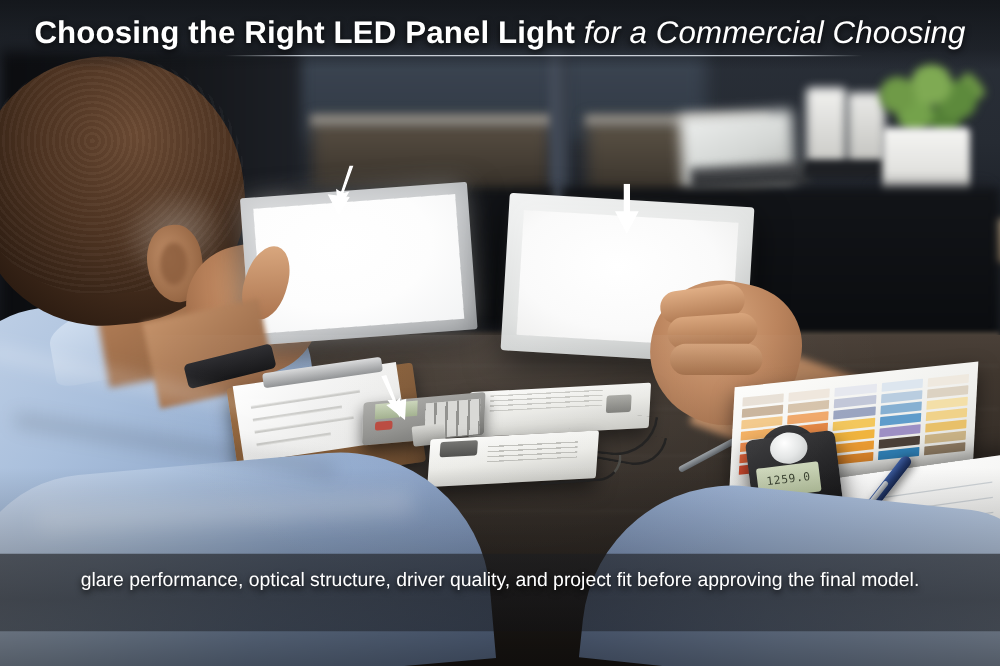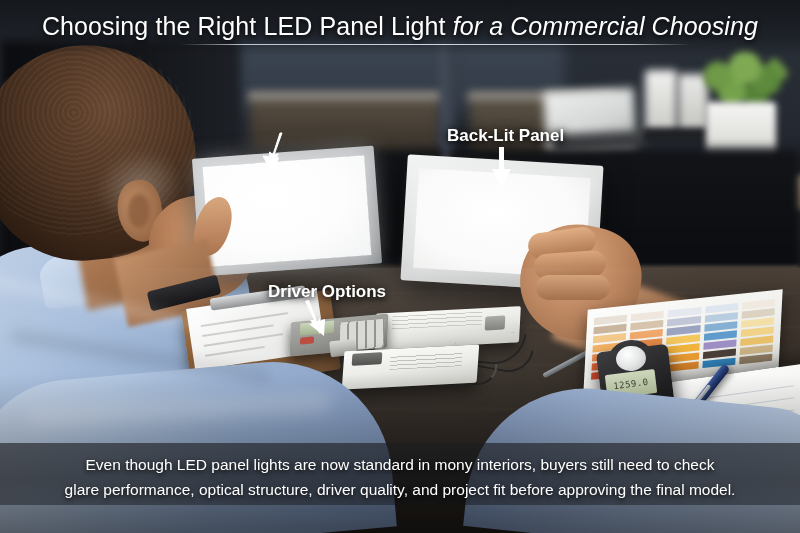--- a/index.html
+++ b/index.html
@@ -452,21 +452,21 @@
   
   #title-bar{
     left:0;top:0;width:800px;height:56px;
     background:linear-gradient(180deg,rgba(12,14,17,.72) 0%,rgba(14,16,20,.40) 70%,rgba(16,18,22,0) 100%);
   }
   #title{
     left:0;top:12px;width:800px;text-align:center;
     font-size:25px;color:#fff;letter-spacing:.1px;
     text-shadow:0 2px 5px rgba(0,0,0,.85);white-space:nowrap;
   }
-  #title .t-bold{font-weight:400;}
+  #title .t-bold{font-weight:700;}
   #title .t-ital{font-style:italic;font-weight:400;}
   #title-rule{
     left:180px;top:44px;width:510px;height:1px;
     background:linear-gradient(90deg,rgba(255,255,255,0) 0%,rgba(215,222,230,.85) 12%,rgba(225,230,238,.9) 50%,rgba(215,222,230,.85) 88%,rgba(255,255,255,0) 100%);
   }
   .callout{
     position:absolute;color:#fff;font-size:17px;font-weight:700;
     text-shadow:0 2px 6px rgba(0,0,0,.9),0 0 12px rgba(0,0,0,.7);
     white-space:nowrap;
   }
@@ -666,35 +666,32 @@
   </div>
   <div class="layer" id="title-rule"></div>
 
   <svg class="arrow-svg" style="left:252px;top:131px;" width="40" height="42" viewBox="0 0 40 42">
     <g fill="#ffffff" stroke="#ffffff" stroke-width="1">
       <path d="M30 2 L22 24 L26.5 23 L19 36 L17.5 21 L21 23.5 L28 2 Z"></path>
       <path d="M19 40 L11 25 L27 27 Z"></path>
     </g>
   </svg>
 
-  <div class="callout" id="label-back">Back-Lit Panel</div>
   <svg class="arrow-svg" style="left:488px;top:147px;" width="28" height="42" viewBox="0 0 28 42">
     <g fill="#ffffff">
       <rect x="11" y="0" width="5" height="27"></rect>
       <path d="M13.5 40 L4 22 L23 22 Z"></path>
     </g>
   </svg>
 
-  <div class="callout" id="label-driver">Driver Options</div>
   <svg class="arrow-svg" style="left:300px;top:300px;" width="42" height="42" viewBox="0 0 42 42">
     <g fill="#ffffff">
       <path d="M5 1 L14 20 L10 20 L20 34 L20 18 L17 21 L9 0 Z"></path>
       <path d="M24 36 L9 24 L25 19 Z"></path>
     </g>
   </svg>
 
   <div class="layer" id="caption-band"></div>
   <div class="layer" id="caption">
-    <span class="cap-line">Even though LED panel lights are now standard in mony interiors, buyers still need to check</span>
     <span class="cap-line">glare performance, optical structure, driver quality, and project fit before approving the final model.</span>
   </div>
 
 </div>
 
 </body></html>

